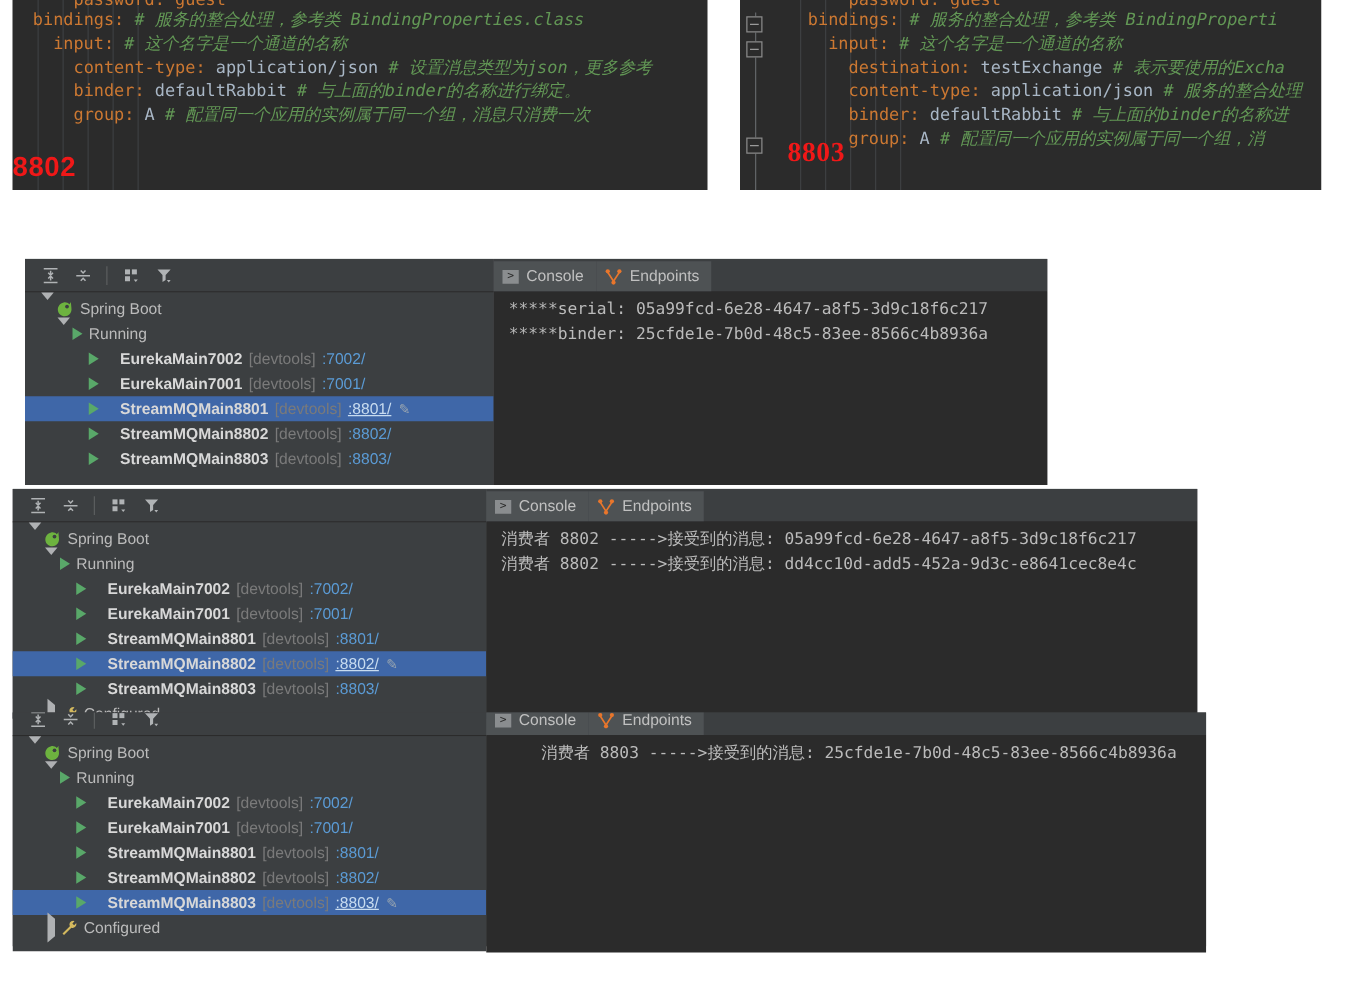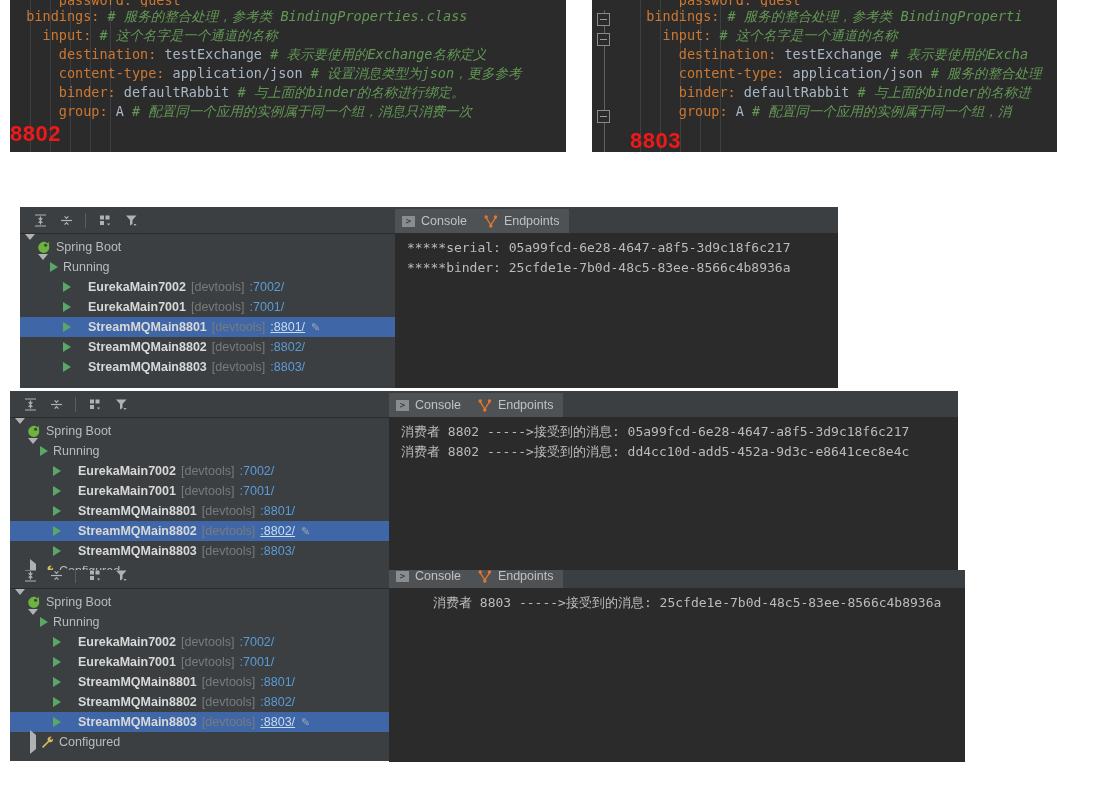--- a/index.html
+++ b/index.html
@@ -33,21 +33,21 @@
   }
 
   
   .ide-sec{overflow:hidden;}
   .tree-pane{position:absolute;left:0;top:0;background:#3c3f41;}
   .tb{height:26px;background:#3c3f41;border-bottom:1px solid #2b2b2b;display:flex;align-items:center;padding-left:8px;gap:2px;}
   .tbtn{width:24px;height:22px;display:flex;align-items:center;justify-content:center;cursor:pointer;}
   .tbsep{width:1px;height:15px;background:#5a5d5e;margin:0 5px;}
   .tree{position:relative;background:#3c3f41;padding-top:3px;}
   .trow{height:20px;display:flex;align-items:center;white-space:nowrap;
-        font-size:12.5px;color:#bbbbbb;padding-left:4px;}
+        font-size:12.5px;color:#bbbbbb;padding-left:12px;}
   .trow.sel{background:#3f67a8;}
   .tw{width:13px;display:inline-block;flex:none;}
   .arrow-d{width:0;height:0;border-left:5px solid transparent;border-right:5px solid transparent;border-top:6px solid #afb1b3;margin-left:1px;}
   .arrow-r{width:0;height:0;border-top:5px solid transparent;border-bottom:5px solid transparent;border-left:6px solid #afb1b3;margin-left:3px;}
   .play{width:0;height:0;border-top:5px solid transparent;border-bottom:5px solid transparent;border-left:8px solid #59a869;margin-right:5px;flex:none;}
   .leaf-name{font-weight:bold;color:#d8d8d8;margin-left:12px;}
   .dev{color:#7a7a7a;margin-left:5px;}
   .port{color:#5b9bd5;margin-left:5px;}
   .port.u{text-decoration:underline;color:#c8dcf0;}
   .pencil{margin-left:6px;color:#9aa6b0;font-size:11px;}
@@ -74,21 +74,20 @@
     <div class="iguide" style="left:20px;"></div>
     <div class="iguide" style="left:40px;"></div>
     <div class="iguide" style="left:60px;"></div>
     <div class="iguide" style="left:80px;"></div>
     <div class="iguide" style="left:100px;"></div>
   </div>
   <div class="code-rows" id="code-rows-0" style="padding-top:0px;">
       <div class="crow" style="height: 13px; line-height: 13px; overflow: hidden; margin-top: -6px;"><span class="v">      </span><span class="k">password: guest</span></div>
       <div class="crow"><span class="v">  </span><span class="k">bindings:</span><span class="v"> </span><span class="cm"># 服务的整合处理，参考类 BindingProperties.class</span></div>
       <div class="crow"><span class="v">    </span><span class="k">input:</span><span class="v"> </span><span class="cm"># 这个名字是一个通道的名称</span></div>
-      <div class="crow"><span class="v">      </span><span class="k">destination:</span><span class="v"> testExchange </span><span class="cm"># 表示要使用的Exchange名称定义</span></div>
       <div class="crow"><span class="v">      </span><span class="k">content-type:</span><span class="v"> application/json </span><span class="cm"># 设置消息类型为json，更多参考</span></div>
       <div class="crow"><span class="v">      </span><span class="k">binder:</span><span class="v"> defaultRabbit </span><span class="cm"># 与上面的binder的名称进行绑定。</span></div>
       <div class="crow"><span class="v">      </span><span class="k">group:</span><span class="v"> A </span><span class="cm"># 配置同一个应用的实例属于同一个组，消息只消费一次</span></div>
     </div>
   <div class="portlabel" style="position:absolute;left:0;right:0;top:124px;">8802</div>
 </div>
 
 <div class="abs code-panel" style="left:592px;top:0;width:465px;height:152px;">
   <div class="gutter">
     <div class="vline"></div>
@@ -105,21 +104,21 @@
   </div>
   <div class="code-rows" id="code-rows-1" style="padding-left:38px;">
       <div class="crow" style="height: 13px; line-height: 13px; overflow: hidden; margin-top: -6px;"><span class="v">      </span><span class="k">password: guest</span></div>
       <div class="crow"><span class="v">  </span><span class="k">bindings:</span><span class="v"> </span><span class="cm"># 服务的整合处理，参考类 BindingProperti</span></div>
       <div class="crow"><span class="v">    </span><span class="k">input:</span><span class="v"> </span><span class="cm"># 这个名字是一个通道的名称</span></div>
       <div class="crow"><span class="v">      </span><span class="k">destination:</span><span class="v"> testExchange </span><span class="cm"># 表示要使用的Excha</span></div>
       <div class="crow"><span class="v">      </span><span class="k">content-type:</span><span class="v"> application/json </span><span class="cm"># 服务的整合处理</span></div>
       <div class="crow"><span class="v">      </span><span class="k">binder:</span><span class="v"> defaultRabbit </span><span class="cm"># 与上面的binder的名称进</span></div>
       <div class="crow"><span class="v">      </span><span class="k">group:</span><span class="v"> A </span><span class="cm"># 配置同一个应用的实例属于同一个组，消</span></div>
     </div>
-  <div class="portlabel" style="position:absolute;left:38px;width:300px;top:131px;">8803</div>
+  <div class="portlabel" style="position:absolute;left:38px;width:300px;top:112px;font-family:Liberation Serif, serif;">8803</div>
 </div>
 
 <div class="abs ide-sec" style="left:20px;top:207px;width:818px;height:181px;">
     <div class="tree-pane" style="width: 375px; height: 181px; top: 0px;">
       <div class="tb">
         <div class="tbtn" title="Expand All">
           <svg width="15" height="15" viewBox="0 0 15 15">
             <path d="M2 2h11M2 13h11" stroke="#b0b3b5" stroke-width="1.2"></path>
             <path d="M7.5 3.6v3M7.5 11.4v-3" stroke="#b0b3b5" stroke-width="1.2"></path>
             <path d="M5.6 5.2l1.9 2 1.9-2M5.6 9.8l1.9-2 1.9 2" fill="none" stroke="#b0b3b5" stroke-width="1.2"></path>

